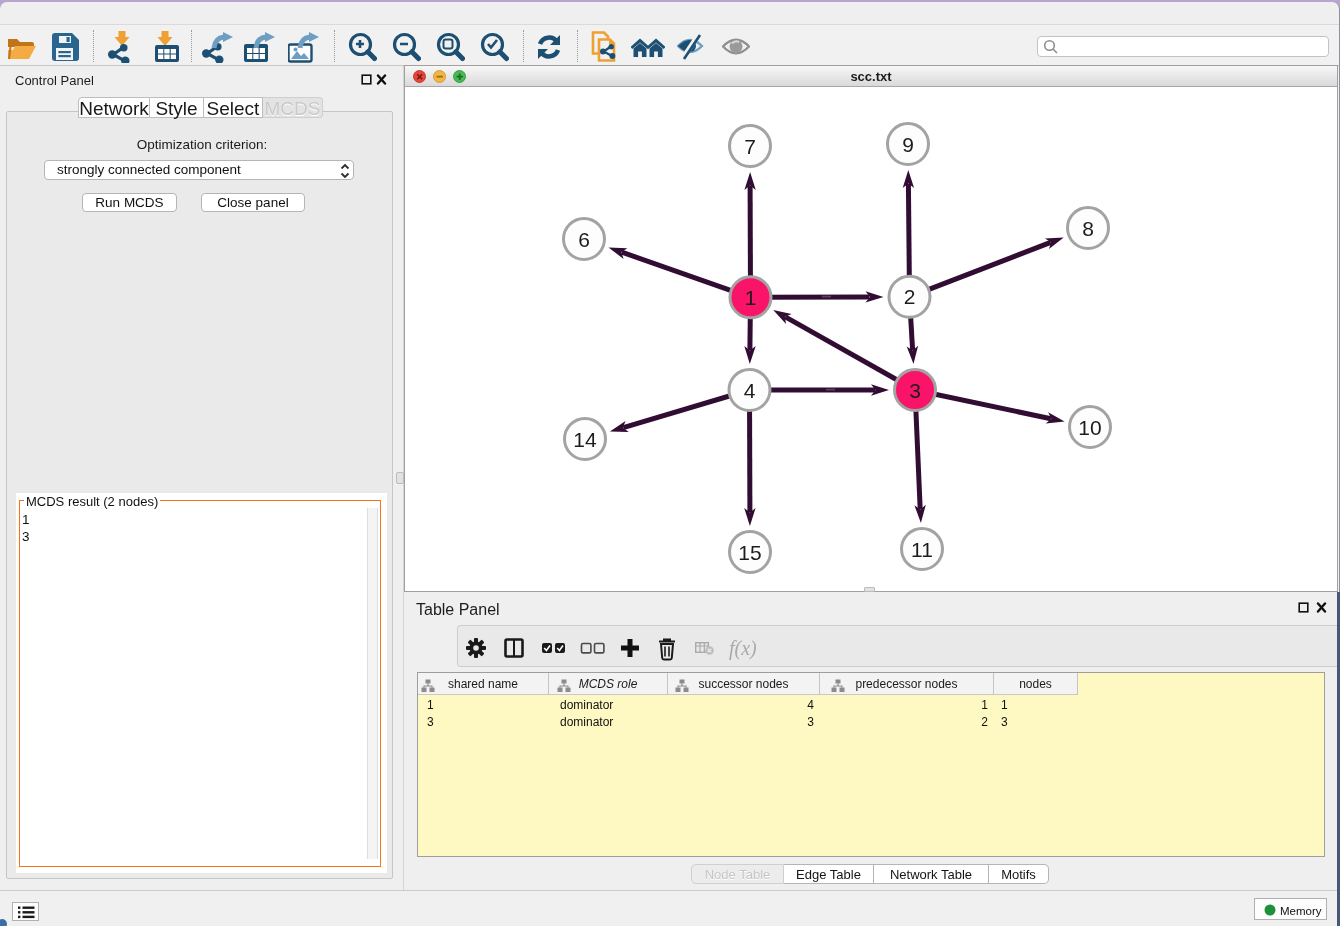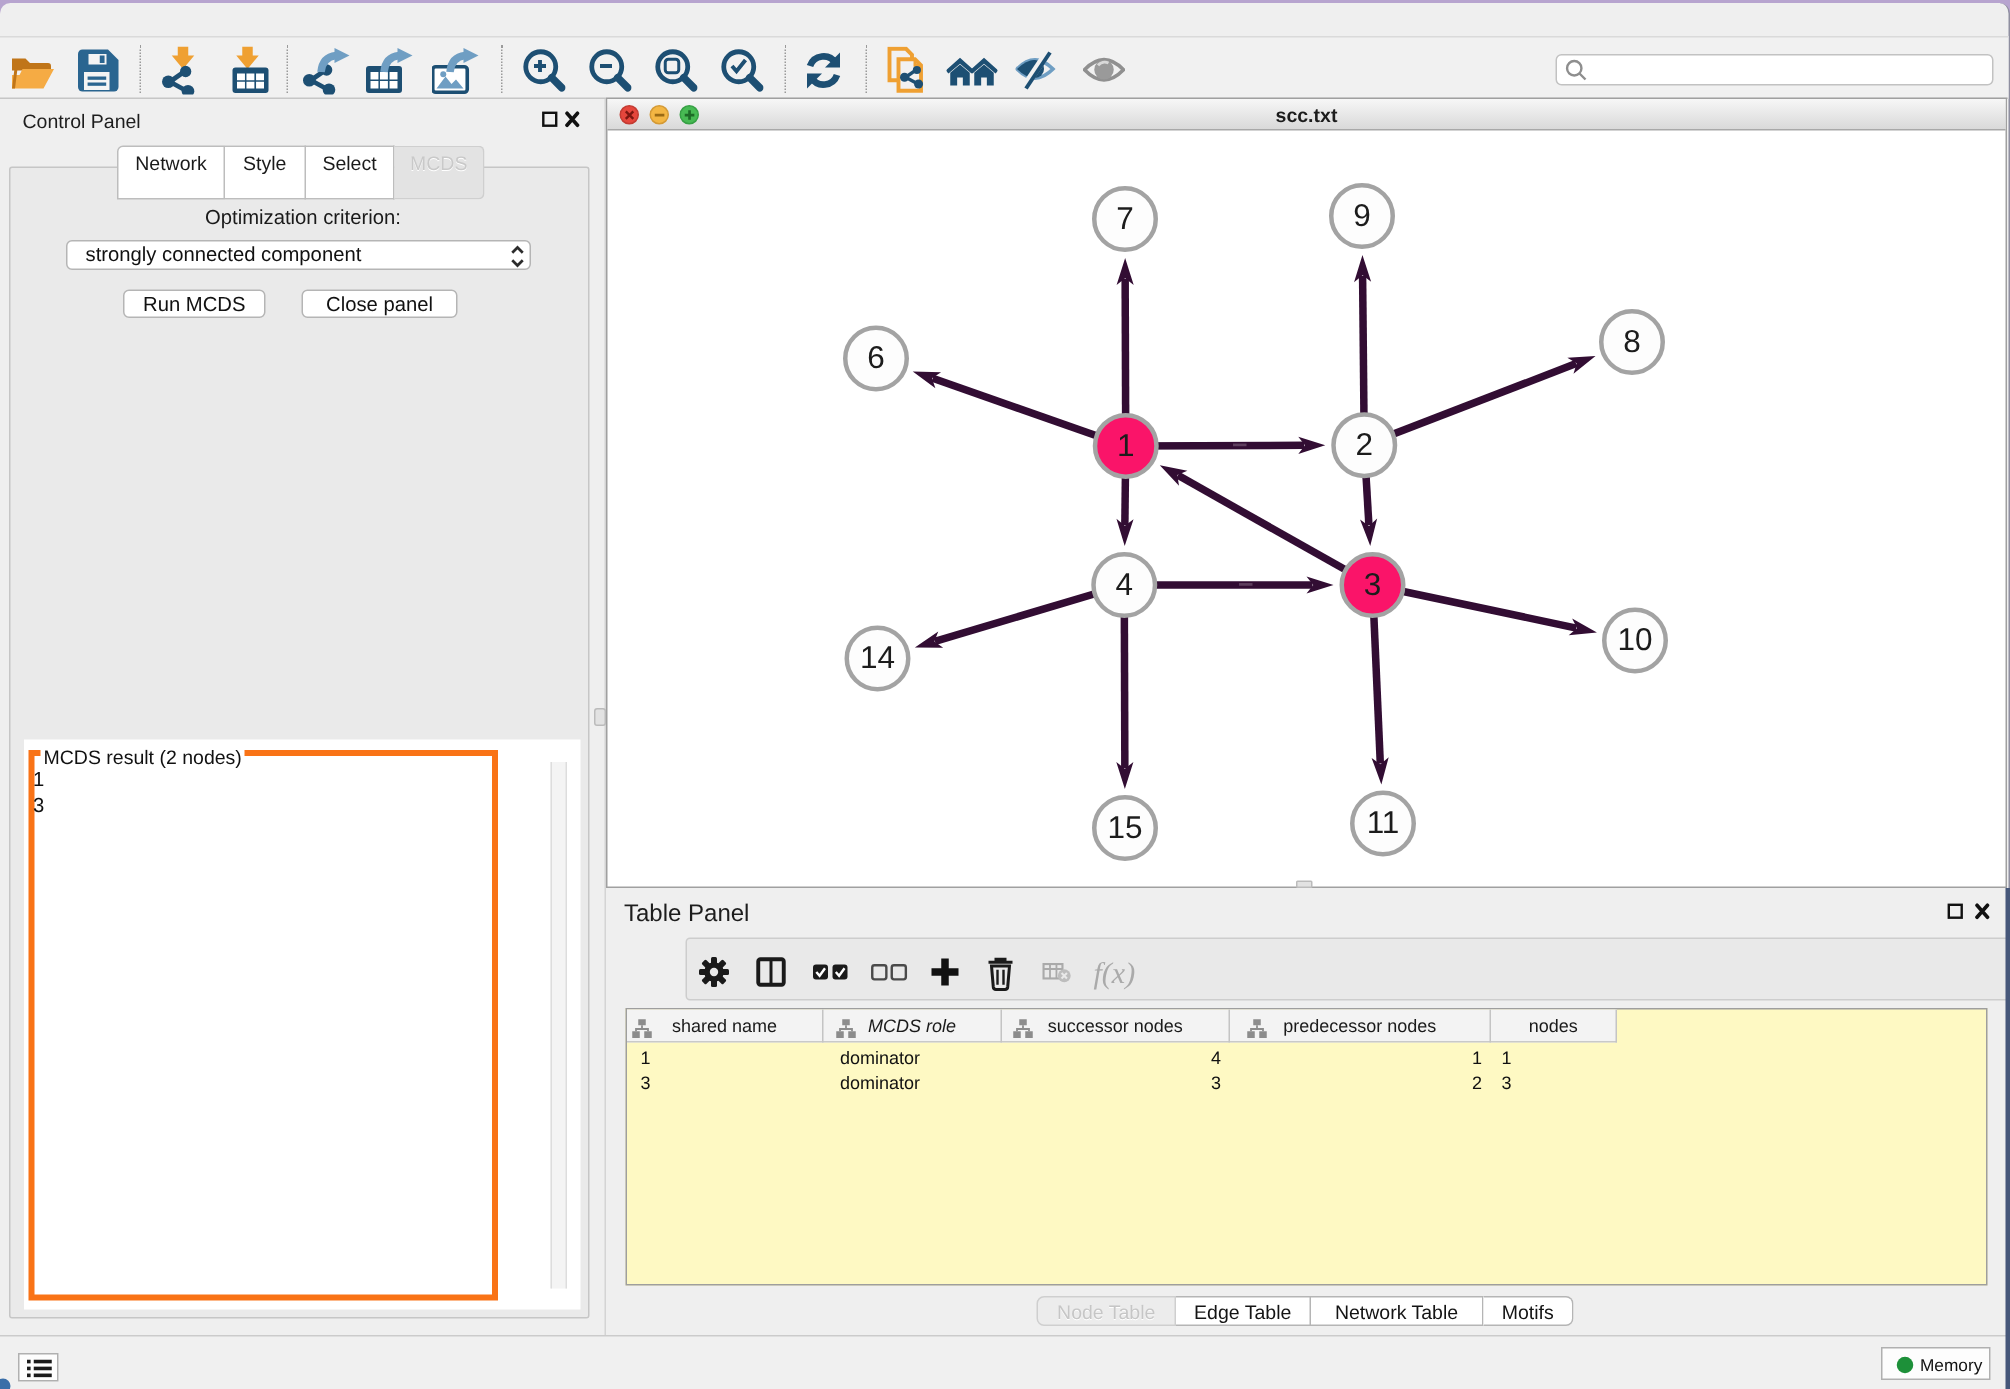--- a/index.html
+++ b/index.html
@@ -18,35 +18,35 @@
 
 #toolbar { position:absolute; left:0; top:22px; width:1340px; height:42px;
   background:#f1f1f1; border-top:1px solid #dadada; border-bottom:1px solid #c6c6c6; }
 .sep { position:absolute; top:5px; height:32px; width:0;
   border-left:1px dotted #9a9a9a; }
 #search { position:absolute; left:1037px; top:11px; width:292px; height:21px;
   background:#fff; border:1px solid #c2c2c2; border-radius:4px; }
 
 #cpanel { position:absolute; left:0; top:64px; width:404px; height:827px; background:#efefef; border-right:1px solid #d4d4d4; }
 #cp-title { position:absolute; left:15px; top:7px; font-size:13px; color:#1d1d1d; }
-.tab { position:absolute; top:31px; height:36px; font-size:13px; color:#1a1a1a;
+.tab { position:absolute; top:31px; height:21px; font-size:19px; color:#1a1a1a;
   background:#fff; border:1px solid #bdbdbd; text-align:center; line-height:21px; }
 #cp-body { position:absolute; left:6px; top:45px; width:387px; height:768px;
   background:#eaeaea; border:1px solid #c6c6c6; border-radius:2px; }
 #optlabel { position:absolute; left:0; top:71px; width:404px; text-align:center;
   font-size:13.5px; color:#1a1a1a; }
 #dropdown { position:absolute; left:44px; top:94px; width:310px; height:20px;
   background:#fff; border:1px solid #b5b5b5; border-radius:4px;
   font-size:13.5px; color:#111; line-height:18px; padding-left:12px; }
 .btn { position:absolute; top:127px; height:19px; background:#fff;
   border:1px solid #b5b5b5; border-radius:4px; font-size:13.5px; color:#111;
   text-align:center; line-height:17px; }
 #resbox { position:absolute; left:16px; top:427px; width:371px; height:380px; background:#fff; }
-#fieldset { position:absolute; left:3px; top:7px; width:313px; height:367px;
-  border:4px solid #f97316; }
+#fieldset { position:absolute; left:3px; top:7px; width:362px; height:367px;
+  border:1px solid #f97316; }
 #legend { position:absolute; left:4px; top:-7px; background:#fff; padding:0 2px;
   font-size:13px; color:#111; }
 #resnums { position:absolute; left:6px; top:18px; font-size:13.5px; color:#111; line-height:17px; }
 #res-scroll { position:absolute; right:9px; top:15px; width:11px; height:351px;
   background:#f4f4f4; border-left:1px solid #ddd; border-right:1px solid #ddd; }
 
 #netwin { position:absolute; left:404px; top:63px; width:934px; height:527px;
   border:1px solid #a0a0a0; background:#fff; }
 #nettitle { position:absolute; left:0; top:0; width:932px; height:21px;
   background:linear-gradient(#f7f7f7,#d9d9d9); border-bottom:1px solid #a8a8a8; }

